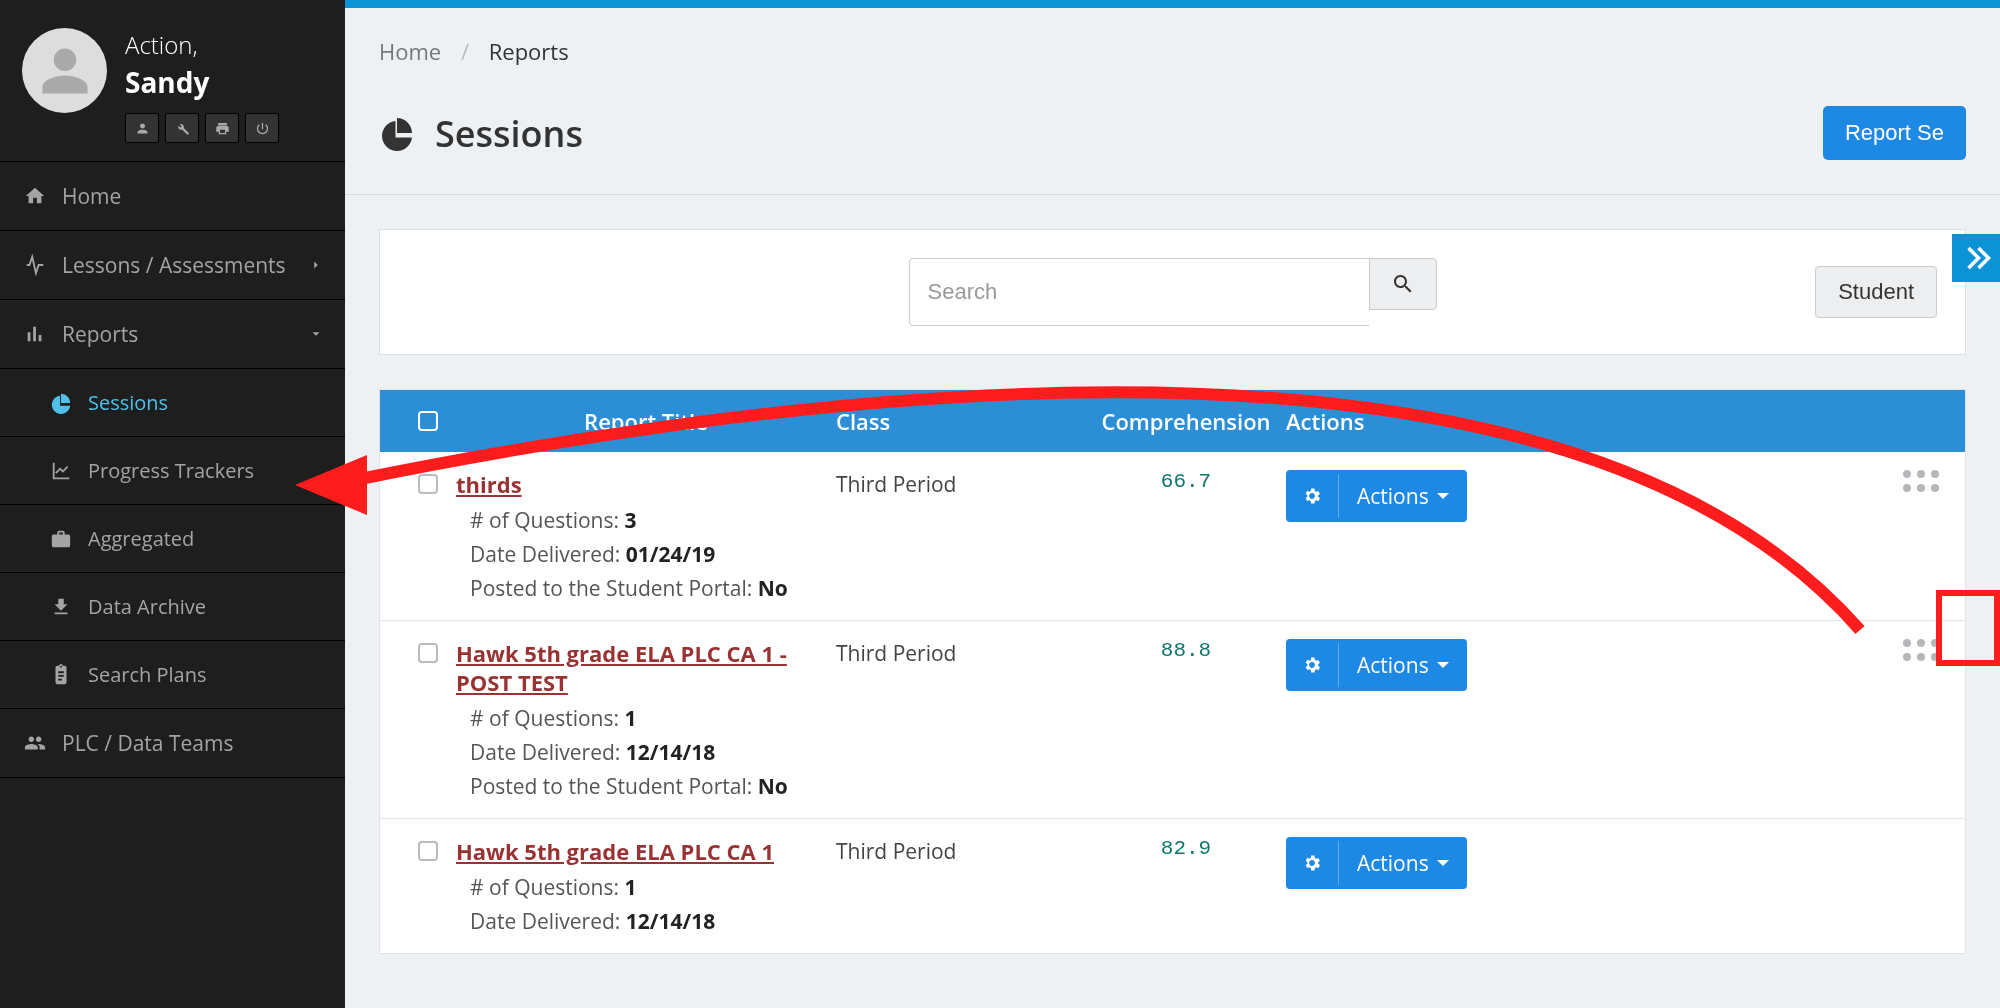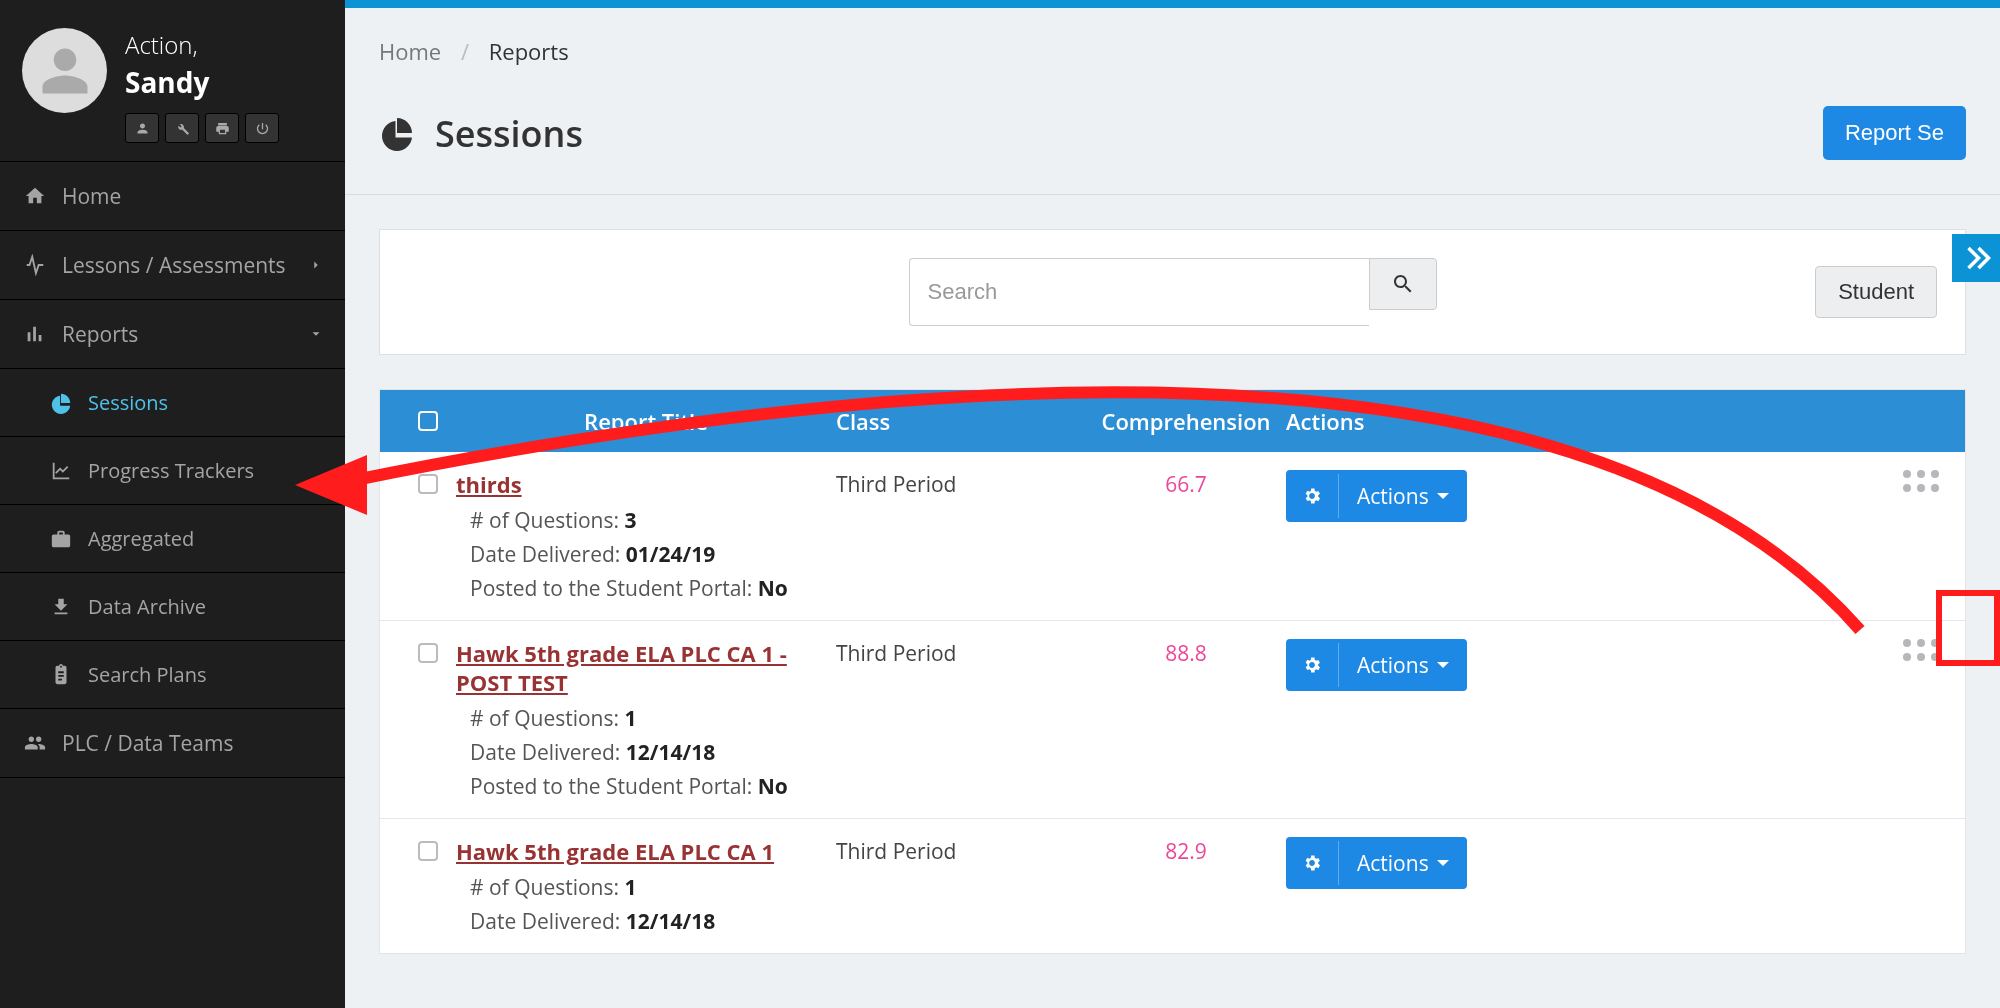--- a/index.html
+++ b/index.html
@@ -49,21 +49,21 @@
 .col-actions { width: 200px; }
 .col-drag { flex: 1; min-width: 40px; display: flex; justify-content: flex-end; align-items: flex-end; padding-right: 6px; }
 .chk { width: 20px; height: 20px; border: 2px solid #fff; border-radius: 4px; background: transparent; }
 .row { display: flex; padding: 18px 20px; border-bottom: 1px solid #e4e6e9; font-size: 21px; color: #333; align-items: flex-start; }
 .row .chk { border-color: #bbb; margin-top: 4px; }
 .row-title-block { width: 380px; display: flex; flex-direction: column; gap: 6px; }
 .title-link { color: #933; font-weight: 700; text-decoration: underline; font-size: 22px; line-height: 1.35; }
 .meta-line { color: #555; font-size: 21px; padding-left: 14px; }
 .meta-line b { color: #222; }
 .row .col-class { color: #444; }
-.row .col-comp { color: #ec4899; }
+.row .col-comp { color: #0f766e; font-family: Liberation Mono, monospace; }
 .actions-btn { display: inline-flex; align-items: center; background: #1e88e5; color: #fff; border-radius: 4px; overflow: hidden; cursor: pointer; }
 .actions-btn .gear-part { padding: 12px 16px; border-right: 1px solid rgba(255,255,255,.3); display: flex; align-items: center; }
 .actions-btn .gear-part svg { width: 20px; height: 20px; fill: #fff; }
 .actions-btn .label-part { padding: 12px 18px; font-size: 21px; display: flex; align-items: center; gap: 8px; }
 .actions-btn .caret-down { width: 0; height: 0; border-left: 6px solid transparent; border-right: 6px solid transparent; border-top: 6px solid #fff; }
 .drag-dots { display: grid; grid-template-columns: repeat(3, 8px); grid-template-rows: repeat(2, 8px); gap: 6px; }
 .drag-dots span { width: 8px; height: 8px; border-radius: 50%; background: #b5b7ba; }
 .expand-tab { position: absolute; right: 0; top: 234px; width: 48px; height: 48px; background: #0b93d5; display: flex; align-items: center; justify-content: center; cursor: pointer; }
 .expand-tab svg { width: 30px; height: 30px; fill: #fff; }
 .annotation-layer { position: absolute; inset: 0; pointer-events: none; }

